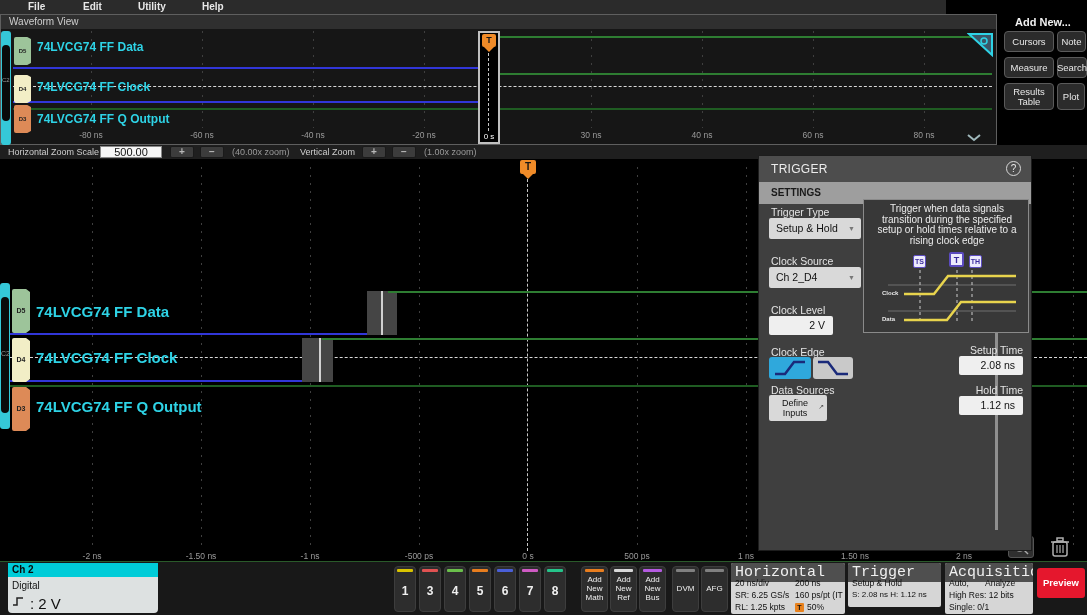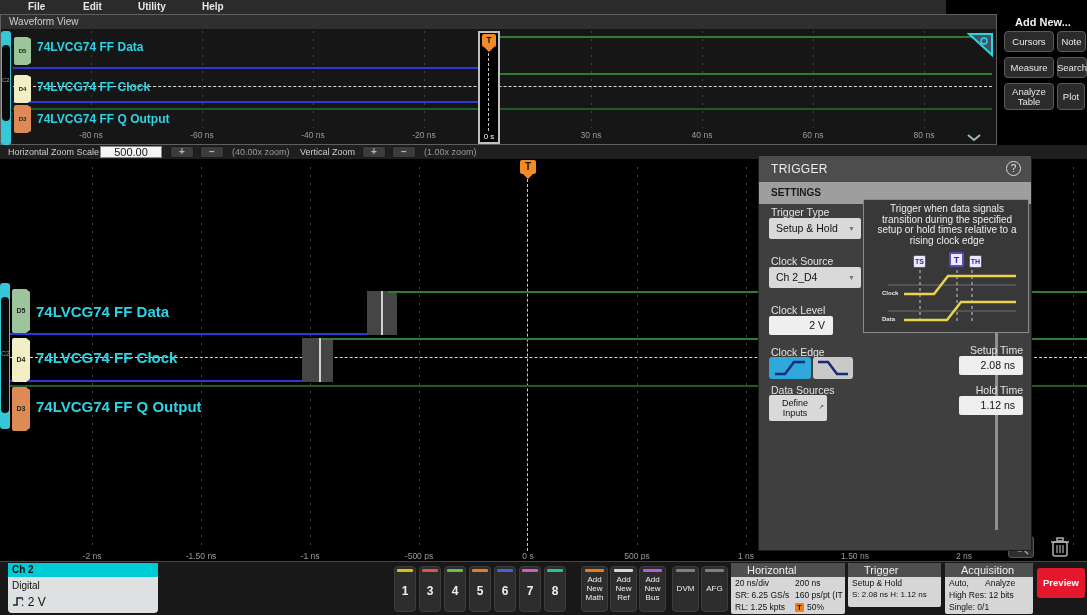--- a/index.html
+++ b/index.html
@@ -61,21 +61,21 @@
   .modebar { left:2px; top:374px; width:268px; height:20px; background:#b9b9b9; color:#1c1c1c; font-size:10px; font-weight:bold; padding:4px 0 0 10px; }
   
   .bottombar { left:0; top:562px; width:1087px; height:53px; background:#181818; z-index:30; }
   .chbtn { top:4px; width:22px; height:46px; background:#2d2d2d; border:1px solid #3d3d3d; border-radius:4px; }
   .chbtn .stripe { position:absolute; left:2px; top:2px; width:16px; height:3px; border-radius:1px; }
   .chbtn .num { position:absolute; left:0; top:17px; width:100%; text-align:center; color:#f0f0f0; font-size:12px; font-weight:bold; }
   .addbtn { top:4px; width:27px; height:46px; background:#2d2d2d; border:1px solid #3d3d3d; border-radius:4px; color:#f0f0f0;
             font-size:8px; text-align:center; padding-top:8px; line-height:9px; }
   .addbtn .stripe { position:absolute; left:3px; top:2px; width:19px; height:3px; border-radius:1px; }
   .infobadge { background:#d6d6d6; border-radius:2px; overflow:hidden; }
-  .ib-head { background:#4f4f4f; color:#f0f0f0; font-size:11px; padding:1px 0 1px 16px; }
+  .ib-head { background:#4f4f4f; color:#f0f0f0; font-size:15px; padding:1px 0 1px 4px;font-family:Liberation Mono, monospace; }
   .ib-txt { position:absolute; font-size:8.5px; color:#111; white-space:nowrap; }
   .preview { background:#e5172d; border-radius:3px; color:#fff; font-weight:bold; font-size:9.5px; text-align:center; }
 </style>
 </head>
 <body>
 
 <div class="screen">
 
   <div class="ab menubar">
     <span class="ab menuitem" style="left:28px">File</span>
@@ -149,21 +149,21 @@
     <span class="ab zb-btn" style="left:362px">+</span>
     <span class="ab zb-btn" style="left:392px">−</span>
     <span class="ab zb-txt zb-dim" style="left:424px">(1.00x zoom)</span>
   </div>
 
   <div class="ab addnew-title" style="left:998px;top:16px;width:90px">Add New...</div>
   <div class="ab panelbtn" style="left:1004px;top:31px;width:50px;height:21px">Cursors</div>
   <div class="ab panelbtn" style="left:1057px;top:31px;width:29px;height:21px">Note</div>
   <div class="ab panelbtn" style="left:1004px;top:57px;width:50px;height:21px">Measure</div>
   <div class="ab panelbtn" style="left:1057px;top:57px;width:30px;height:21px">Search</div>
-  <div class="ab panelbtn" style="left:1004px;top:83px;width:50px;height:27px">Analyze Table</div>
+  <div class="ab panelbtn" style="left:1004px;top:83px;width:50px;height:27px">Results Table</div>
   <div class="ab panelbtn" style="left:1057px;top:83px;width:28px;height:27px">Plot</div>
 
   <div class="ab" style="left:0;top:159px;width:1087px;height:401px;background:#000;overflow:hidden">
 
     <div class="ab vdot" style="left:92px;top:8px;height:384px"></div>
     <div class="ab vdot" style="left:201px;top:8px;height:384px"></div>
     <div class="ab vdot" style="left:310px;top:8px;height:384px"></div>
     <div class="ab vdot" style="left:419px;top:8px;height:384px"></div>
     <div class="ab vdot" style="left:637px;top:8px;height:384px"></div>
     <div class="ab vdot" style="left:746px;top:8px;height:384px"></div>
@@ -290,21 +290,21 @@
 
   <div class="ab" style="left:0;top:561px;width:1087px;height:1px;background:#2a5a2a;z-index:31"></div>
   <div class="ab bottombar">
 
     <div class="ab" style="left:8px;top:1px;width:150px;height:50px;background:#dde1e1;border-radius:0 0 4px 4px;overflow:hidden">
       <div style="background:#00ccd8;color:#0a0a0a;font-size:10px;font-weight:bold;height:14px;padding:1px 0 0 4px">Ch 2</div>
       <div class="ab" style="left:4px;top:17px;font-size:10px;color:#111">Digital</div>
       <svg class="ab" style="left:4px;top:32px" width="13" height="12">
         <polyline points="1,10 5,10 5,3 11,3" fill="none" stroke="#222" stroke-width="1.5"></polyline>
       </svg>
-      <div class="ab" style="left:13px;top:32px;font-size:12px;color:#111">: 2 V</div>
+      <div class="ab" style="left:22px;top:32px;font-size:15px;color:#111">: 2 V</div>
     </div>
 
     <div class="ab chbtn" style="left:394px">
         <span class="stripe" style="background: rgb(217, 196, 0);"></span>
         <span class="num">1</span>
       </div>
     <div class="ab chbtn" style="left:419px">
         <span class="stripe" style="background: rgb(224, 82, 82);"></span>
         <span class="num">3</span>
       </div>

